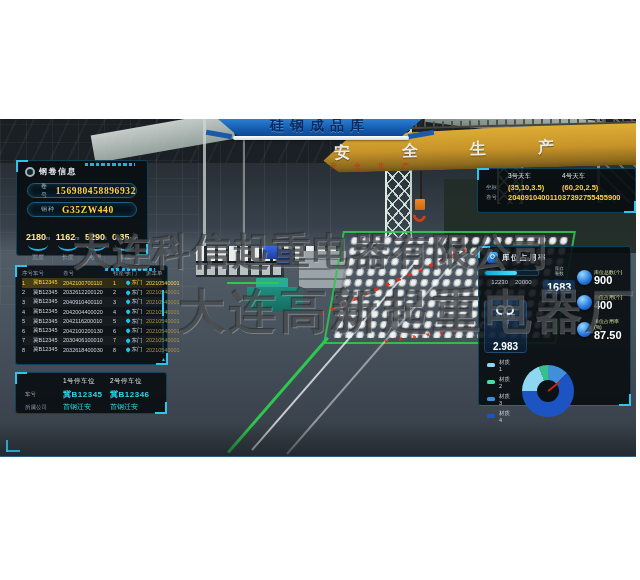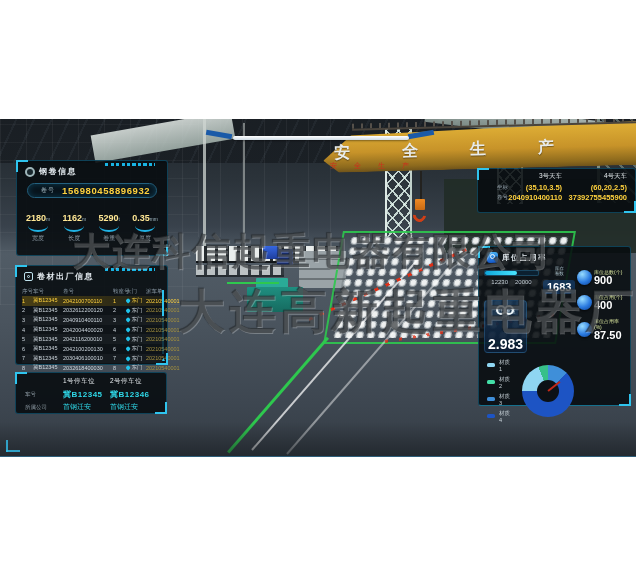--- a/index.html
+++ b/index.html
@@ -94,21 +94,21 @@
   .ring-icon { width:10px; height:10px; border:2px solid #9fb6ba; border-radius:50%; background:#18262c; }
   .qr-icon { width:9px; height:9px; border:1.3px solid #bfe3ef; border-radius:2px; position:relative; }
   .qr-icon i { position:absolute; left:2px; top:2px; width:3px; height:3px; border:1px solid #bfe3ef; border-radius:50%; }
   .stat-ic { width:11px; height:11px; border-radius:3px; background:linear-gradient(180deg,#45aef2,#1659c8); position:relative; }
   .stat-ic i { position:absolute; left:3px; top:2px; width:5px; height:5px; border:1.2px solid #eaf6ff; border-radius:50%; }
 
   
   .pill { display:flex; align-items:center; height:15px; margin:4px 10px 0; border:1px solid #23607e; border-radius:9px;
           background:rgba(8,20,28,.9); box-shadow:inset 0 0 6px rgba(20,160,220,.28); }
   .pill-label { font-size:6px; color:#9fb6c0; margin:0 7px 0 13px; letter-spacing:1px; }
-  .pill-value { font-size:9.5px; font-weight:bold; color:#ffd23e; letter-spacing:.6px; }
+  .pill-value { font-size:9.5px; font-weight:bold; color:#ffd23e; letter-spacing:.6px;font-family:Liberation Serif, serif; }
   .coil-stats { display:flex; justify-content:space-between; padding:9px 9px 0; }
   .cstat { text-align:center; }
   .cstat-val { font-size:9px; font-weight:bold; color:#ffe794; }
   .cstat-unit { font-size:5px; color:#9ab0ba; }
   .cstat-arc { width:20px; height:6px; border-bottom:2.2px solid #1fb2e4; border-radius:0 0 50% 50%/0 0 100% 100%; margin:1px auto 0; }
   .cstat-label { font-size:6px; color:#8d9aa4; margin-top:2px; }
 
   
   .tbl { padding:2px 5px 1px 6px; }
   .trow { display:grid; grid-template-columns:11px 30px 50px 13px 20px 1fr; align-items:center;
@@ -126,21 +126,21 @@
   .tarrow { position:absolute; right:1px; bottom:2px; font-size:5px; color:#2fc4ee; }
 
   
   .park { display:grid; grid-template-columns:38px 1fr 1fr; padding:4px 9px 2px; row-gap:2.5px; align-items:center; }
   .sp-title { font-size:6.5px; color:#e8edf0; letter-spacing:.5px; }
   .park .lab { font-size:5.5px; color:#8d9aa4; }
   .plate { color:#2fd8e8; font-weight:bold; font-size:8px; letter-spacing:.5px; }
   .comp { color:#2fd8e8; font-size:7px; }
 
   
-  .crane { display:grid; grid-template-columns:22px 1fr 1.2fr; padding:3px 8px 2px; row-gap:1.5px; align-items:center;text-align:right; }
+  .crane { display:grid; grid-template-columns:22px 1fr 1.2fr; padding:3px 8px 2px; row-gap:1.5px; align-items:center; }
   .crane .hd { font-size:6.5px; color:#e5ebee; }
   .crane .lab { font-size:5.5px; color:#95a3ad; }
   .crane .val { font-size:7.5px; font-weight:bold; color:#ffd23e; white-space:nowrap; }
 
   
   .stats-body { display:flex; padding:2px 4px 0 5px; gap:3px; }
   .left-zone { width:90px; flex:none; }
   .inv { display:flex; gap:4px; align-items:flex-start; }
   .bar-wrap { width:55px; padding-top:4px; flex:none; }
   .bar { height:6px; background:#0c2030; border-radius:2px; position:relative; border:1px solid rgba(60,160,210,.3); }
@@ -149,21 +149,21 @@
   .inv-right { flex:1; text-align:center; }
   .inv-lab { font-size:4.6px; color:#9fb6c0; line-height:1.15; }
   .inv-val { font-size:11px; font-weight:bold; color:#fff; background:rgba(22,72,132,.55); border-radius:3px;
              padding:1px 4px; margin-top:1px; display:inline-block; }
   .cards { display:flex; gap:4px; margin-top:5px; }
   .card { width:43px; height:53px; border-radius:4px; border:1px solid rgba(60,140,200,.3);
           background:linear-gradient(180deg,rgba(40,110,180,.35),rgba(10,35,70,.55));
           display:flex; flex-direction:column; align-items:center; padding-top:4px; }
   .card-lab { font-size:5px; color:#bfd4e2; margin-top:2px; }
   .card-unit { font-size:4.5px; color:#8aa2b4; }
-  .card-val { font-size:14px; font-weight:bold; color:#fff; margin-top:17px; }
+  .card-val { font-size:10px; font-weight:bold; color:#fff; margin-top:17px; }
   .ic-coil { position:relative; width:19px; height:12px; }
   .ic-coil b { position:absolute; width:10px; height:10px; border:2px solid #ecf5f9; border-radius:50%; }
   .ic-coil b+b { left:8px; }
   .ic-cyl { width:15px; height:11px; border-radius:5px; background:linear-gradient(90deg,#8fdcf8 0 32%,#1f8fd8 32%); }
   .legend-donut { display:flex; margin-top:6px; align-items:center; }
   .legend { display:flex; flex-direction:column; gap:4px; padding-left:3px; }
   .leg-item { display:flex; align-items:center; gap:4px; font-size:5.5px; color:#ccd6dc; }
   .swatch { width:8px; height:3.2px; border-radius:1.6px; flex:none; }
   .donut { width:52px; height:52px; border-radius:50%; position:relative; margin-left:9px; flex:none; }
   .donut-hole { position:absolute; left:15px; top:15px; width:22px; height:22px; border-radius:50%; background:#0c1116; }
@@ -222,33 +222,40 @@
   <div class="abs green-diag"></div>
   <div class="abs green-horiz"></div>
   <div class="abs red-dashes"></div>
   <div class="abs red-dashes2"></div>
   <div class="abs fg-shade"></div>
   <div class="abs hud-corner-bl1"></div>
   <div class="abs hud-corner-bl2"></div>
 
   <div class="abs banner-wing" style="left:206px;top:13px;transform:rotate(10deg);"></div>
   <div class="abs banner-wing" style="left:408px;top:13px;transform:rotate(-10deg);"></div>
+  <div class="abs banner">
+    <div class="banner-title">硅钢成品库</div>
+  </div>
   <div class="abs banner-bar"></div>
 </div>
 
-<div class="panel" style="left:16px;top:160px;width:152px;height:96px;">
+<div class="panel" style="left:16px;top:160px;width:132px;height:96px;">
   <div class="dashes"></div>
   <div class="p-header">
     <span class="ring-icon"></span>
     <span class="p-title">钢卷信息</span>
   </div>
   <div>
       <div class="pill">
       <span class="pill-label">卷号</span>
       <span class="pill-value">156980458896932</span>
+    </div>
+      <div class="pill">
+      <span class="pill-label">钢种</span>
+      <span class="pill-value">G35ZW440</span>
     </div>
     </div>
   <div class="coil-stats">
       <div class="cstat">
       <div><span class="cstat-val">2180</span><span class="cstat-unit">m</span></div>
       <div class="cstat-arc"></div>
       <div class="cstat-label">宽度</div>
     </div>
       <div class="cstat">
       <div><span class="cstat-val">1162</span><span class="cstat-unit">m</span></div>
@@ -263,26 +270,20 @@
       <div class="cstat">
       <div><span class="cstat-val">0.35</span><span class="cstat-unit">mm</span></div>
       <div class="cstat-arc"></div>
       <div class="cstat-label">厚度</div>
     </div>
     </div>
 </div>
 
 <div class="panel" style="left:15px;top:265px;width:153px;height:100px;">
   <div class="dashes"></div>
-  <div class="p-header">
-    <span class="qr-icon">
-        <i></i>
-      </span>
-    <span class="p-title">卷材出厂信息</span>
-  </div>
   <div class="tbl">
     <div class="trow thead">
       <span>序号</span>
       <span>车号</span>
       <span>卷号</span>
       <span>鞍座号</span>
       <span>大门</span>
       <span>派车单</span>
     </div>
     <div>

